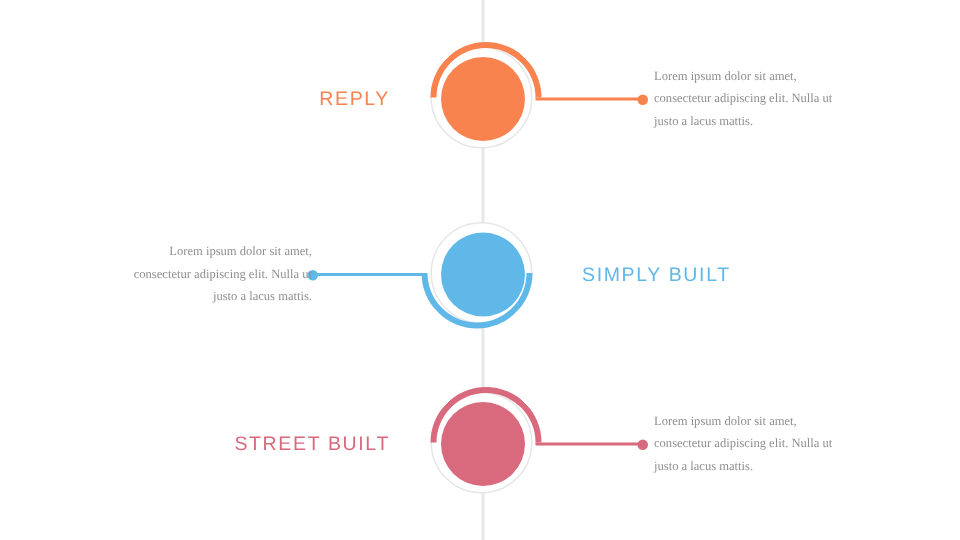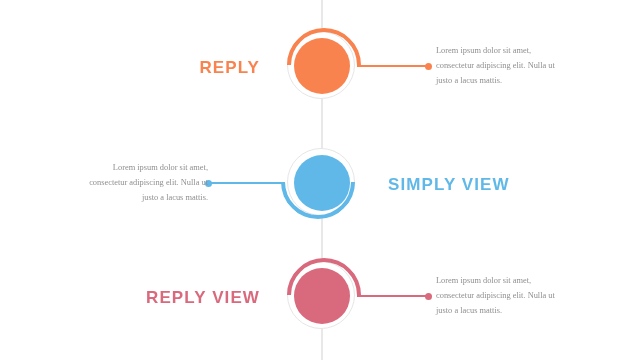--- a/index.html
+++ b/index.html
@@ -95,22 +95,22 @@
     position: absolute;
     width: 7px;
     height: 7px;
     border-radius: 50%;
     top: -3.5px;
   }
 
   
   .keyword {
     position: absolute;
-    font-size: 17px;
-    font-weight: bold;
+    font-size: 13px;
+    font-weight: normal;
     letter-spacing: 1.1px;
     white-space: nowrap;
     top: -8px;
   }
   .keyword.left  { right: 380px; text-align: right; }
   .keyword.right { left: 388px;  text-align: left;  }
 
   
   .body-text {
     position: absolute;
@@ -140,27 +140,27 @@
     <div class="keyword left" style="color: rgb(249, 131, 79);">REPLY</div>
     <div class="body-text right" style="color: rgb(143, 143, 143);">Lorem ipsum dolor sit amet, consectetur adipiscing elit. Nulla ut justo a lacus mattis.</div>
   </div>
 
   <div class="node" style="top: 183px;">
     <div class="ring" style="border-color: rgb(230, 230, 230);"></div>
     <div class="arc left" style="border-top-color: rgb(95, 184, 232); border-right-color: rgb(95, 184, 232);"></div>
     <div class="disc" style="background: rgb(95, 184, 232);"></div>
     <div class="connector" style="background: rgb(95, 184, 232); left: 211px; width: 72px;"></div>
     <div class="dot" style="background: rgb(95, 184, 232); left: 205px;"></div>
-    <div class="keyword right" style="color: rgb(95, 184, 232);">SIMPLY VIEW</div>
+    <div class="keyword right" style="color: rgb(95, 184, 232);">SIMPLY BUILT</div>
     <div class="body-text left" style="color: rgb(143, 143, 143);">Lorem ipsum dolor sit amet, consectetur adipiscing elit. Nulla ut justo a lacus mattis.</div>
   </div>
 
   <div class="node" style="top: 296px;">
     <div class="ring" style="border-color: rgb(230, 230, 230);"></div>
     <div class="arc right" style="border-top-color: rgb(217, 105, 124); border-right-color: rgb(217, 105, 124);"></div>
     <div class="disc" style="background: rgb(217, 105, 124);"></div>
     <div class="connector" style="background: rgb(217, 105, 124); left: 357px; width: 72px;"></div>
     <div class="dot" style="background: rgb(217, 105, 124); left: 425px;"></div>
-    <div class="keyword left" style="color: rgb(217, 105, 124);">REPLY VIEW</div>
+    <div class="keyword left" style="color: rgb(217, 105, 124);">STREET BUILT</div>
     <div class="body-text right" style="color: rgb(143, 143, 143);">Lorem ipsum dolor sit amet, consectetur adipiscing elit. Nulla ut justo a lacus mattis.</div>
   </div>
 
 </div>
 
 </body></html>

